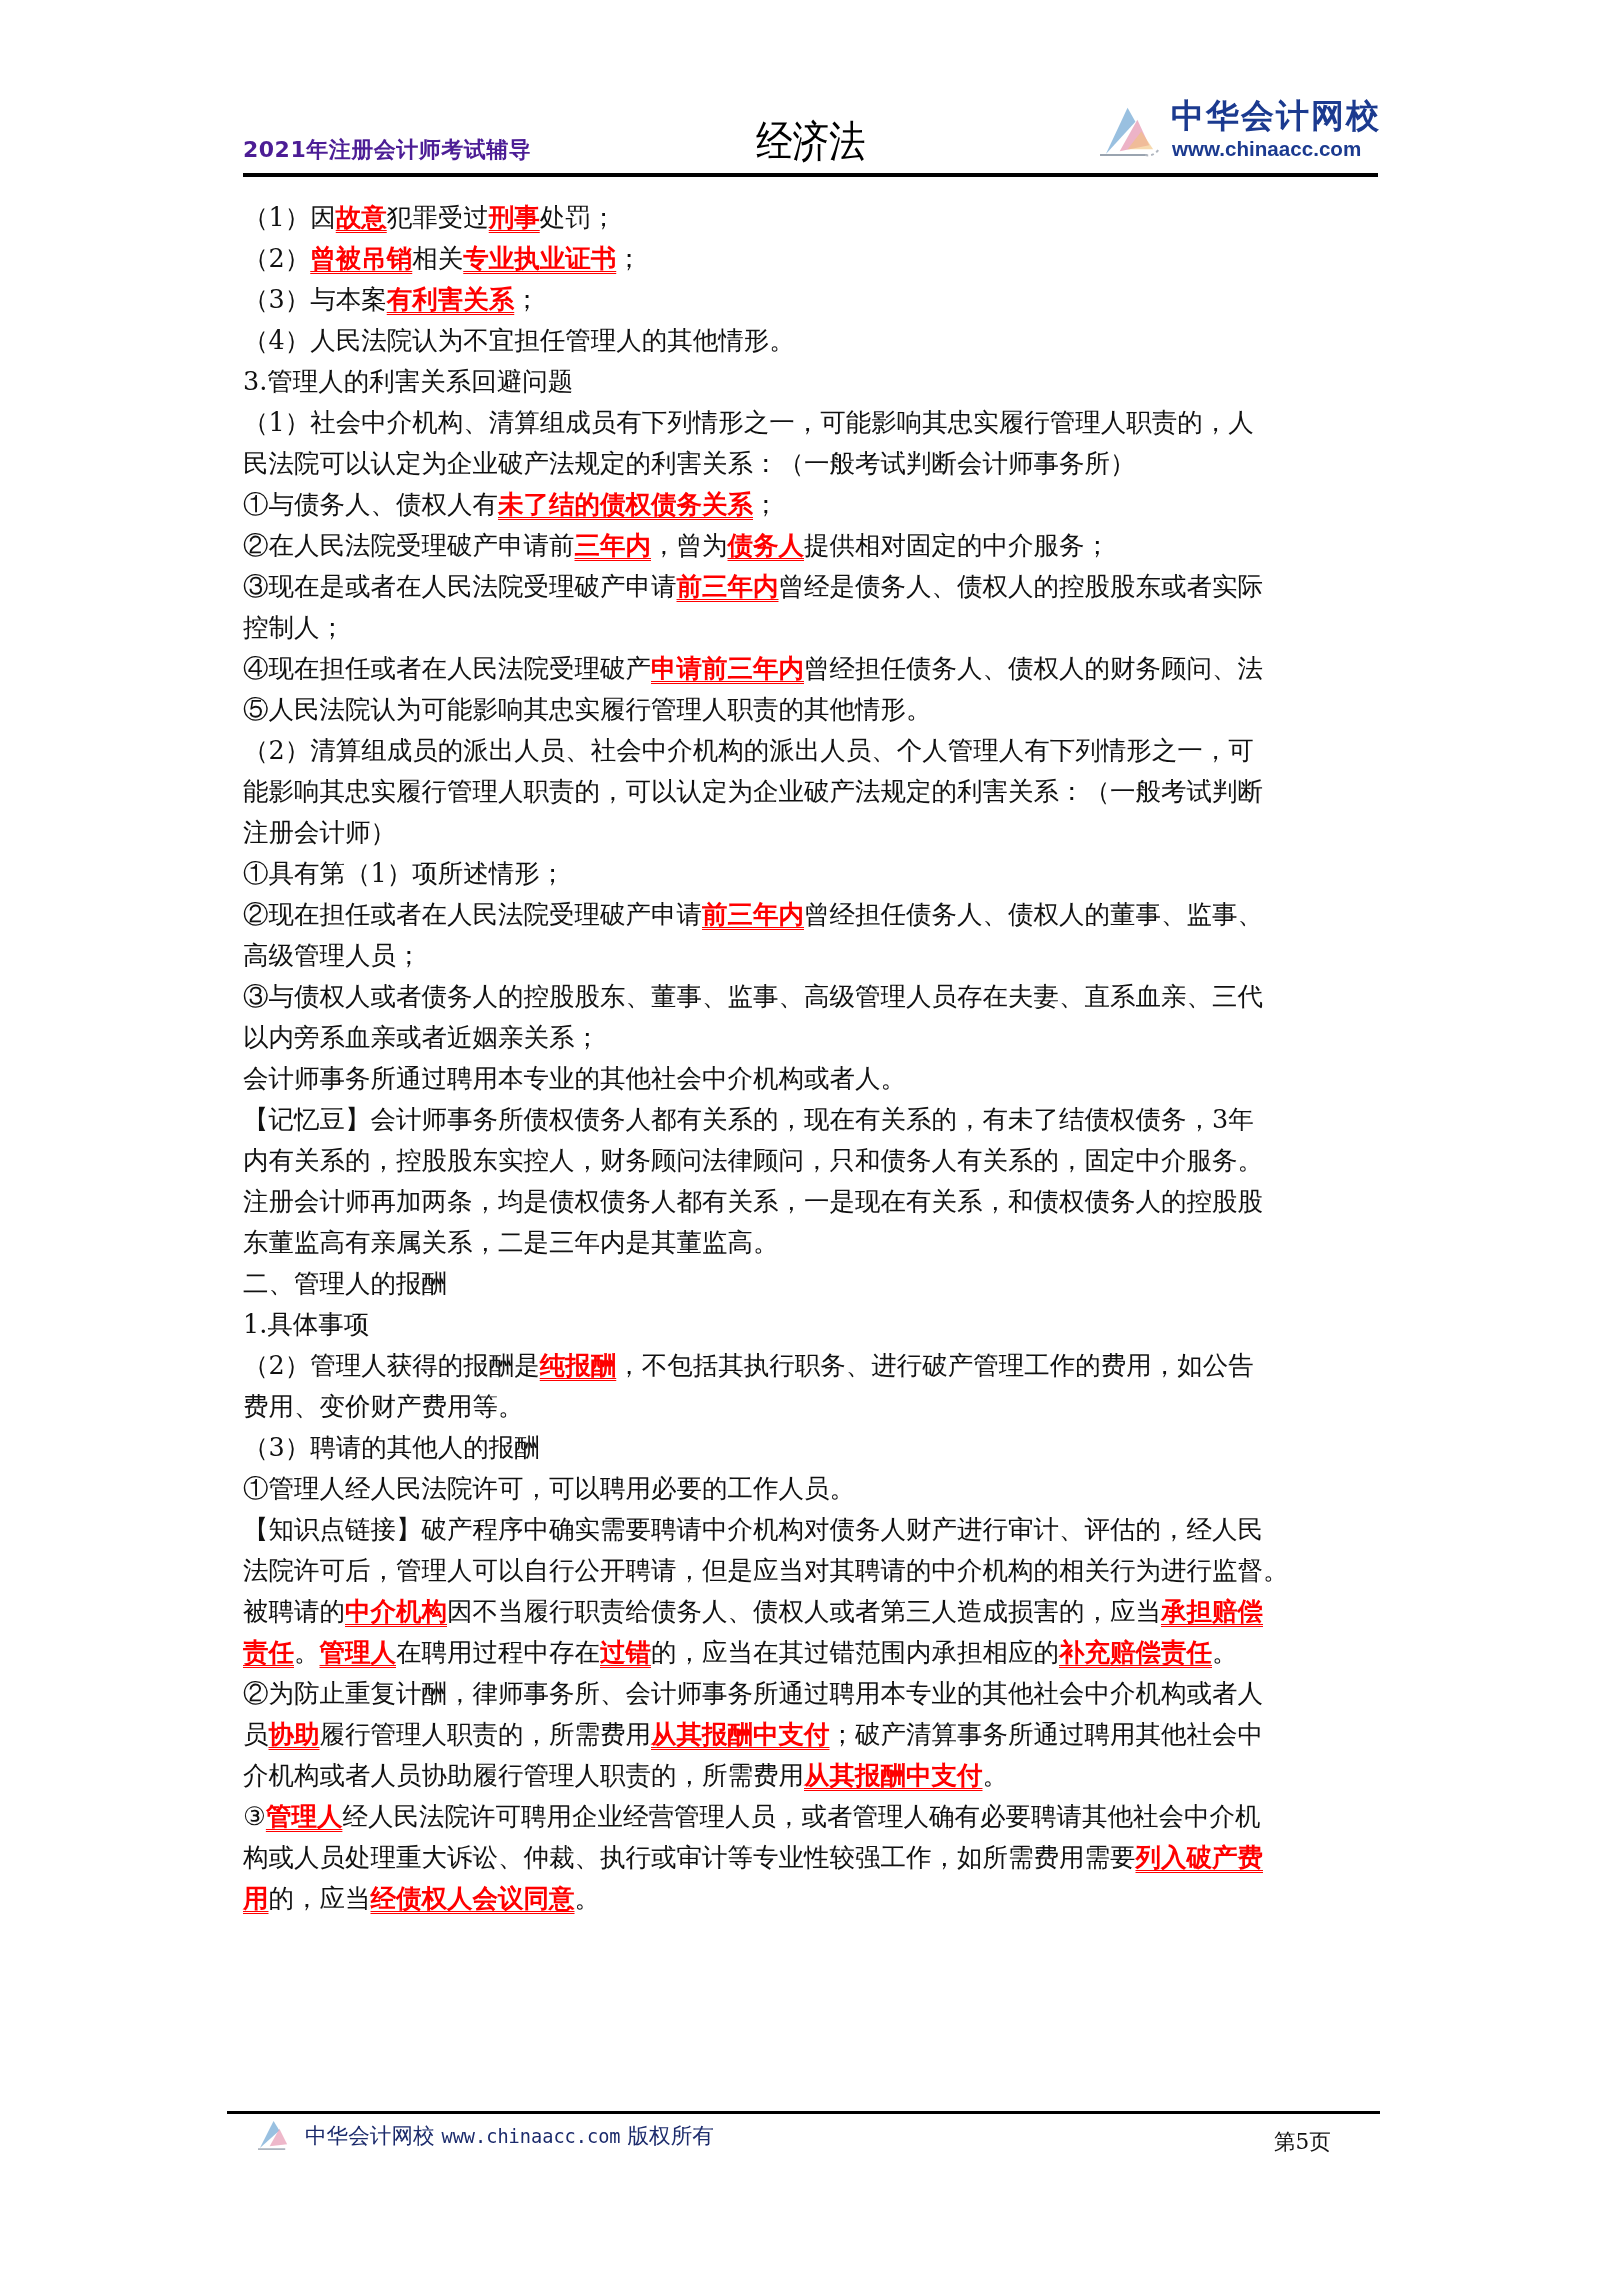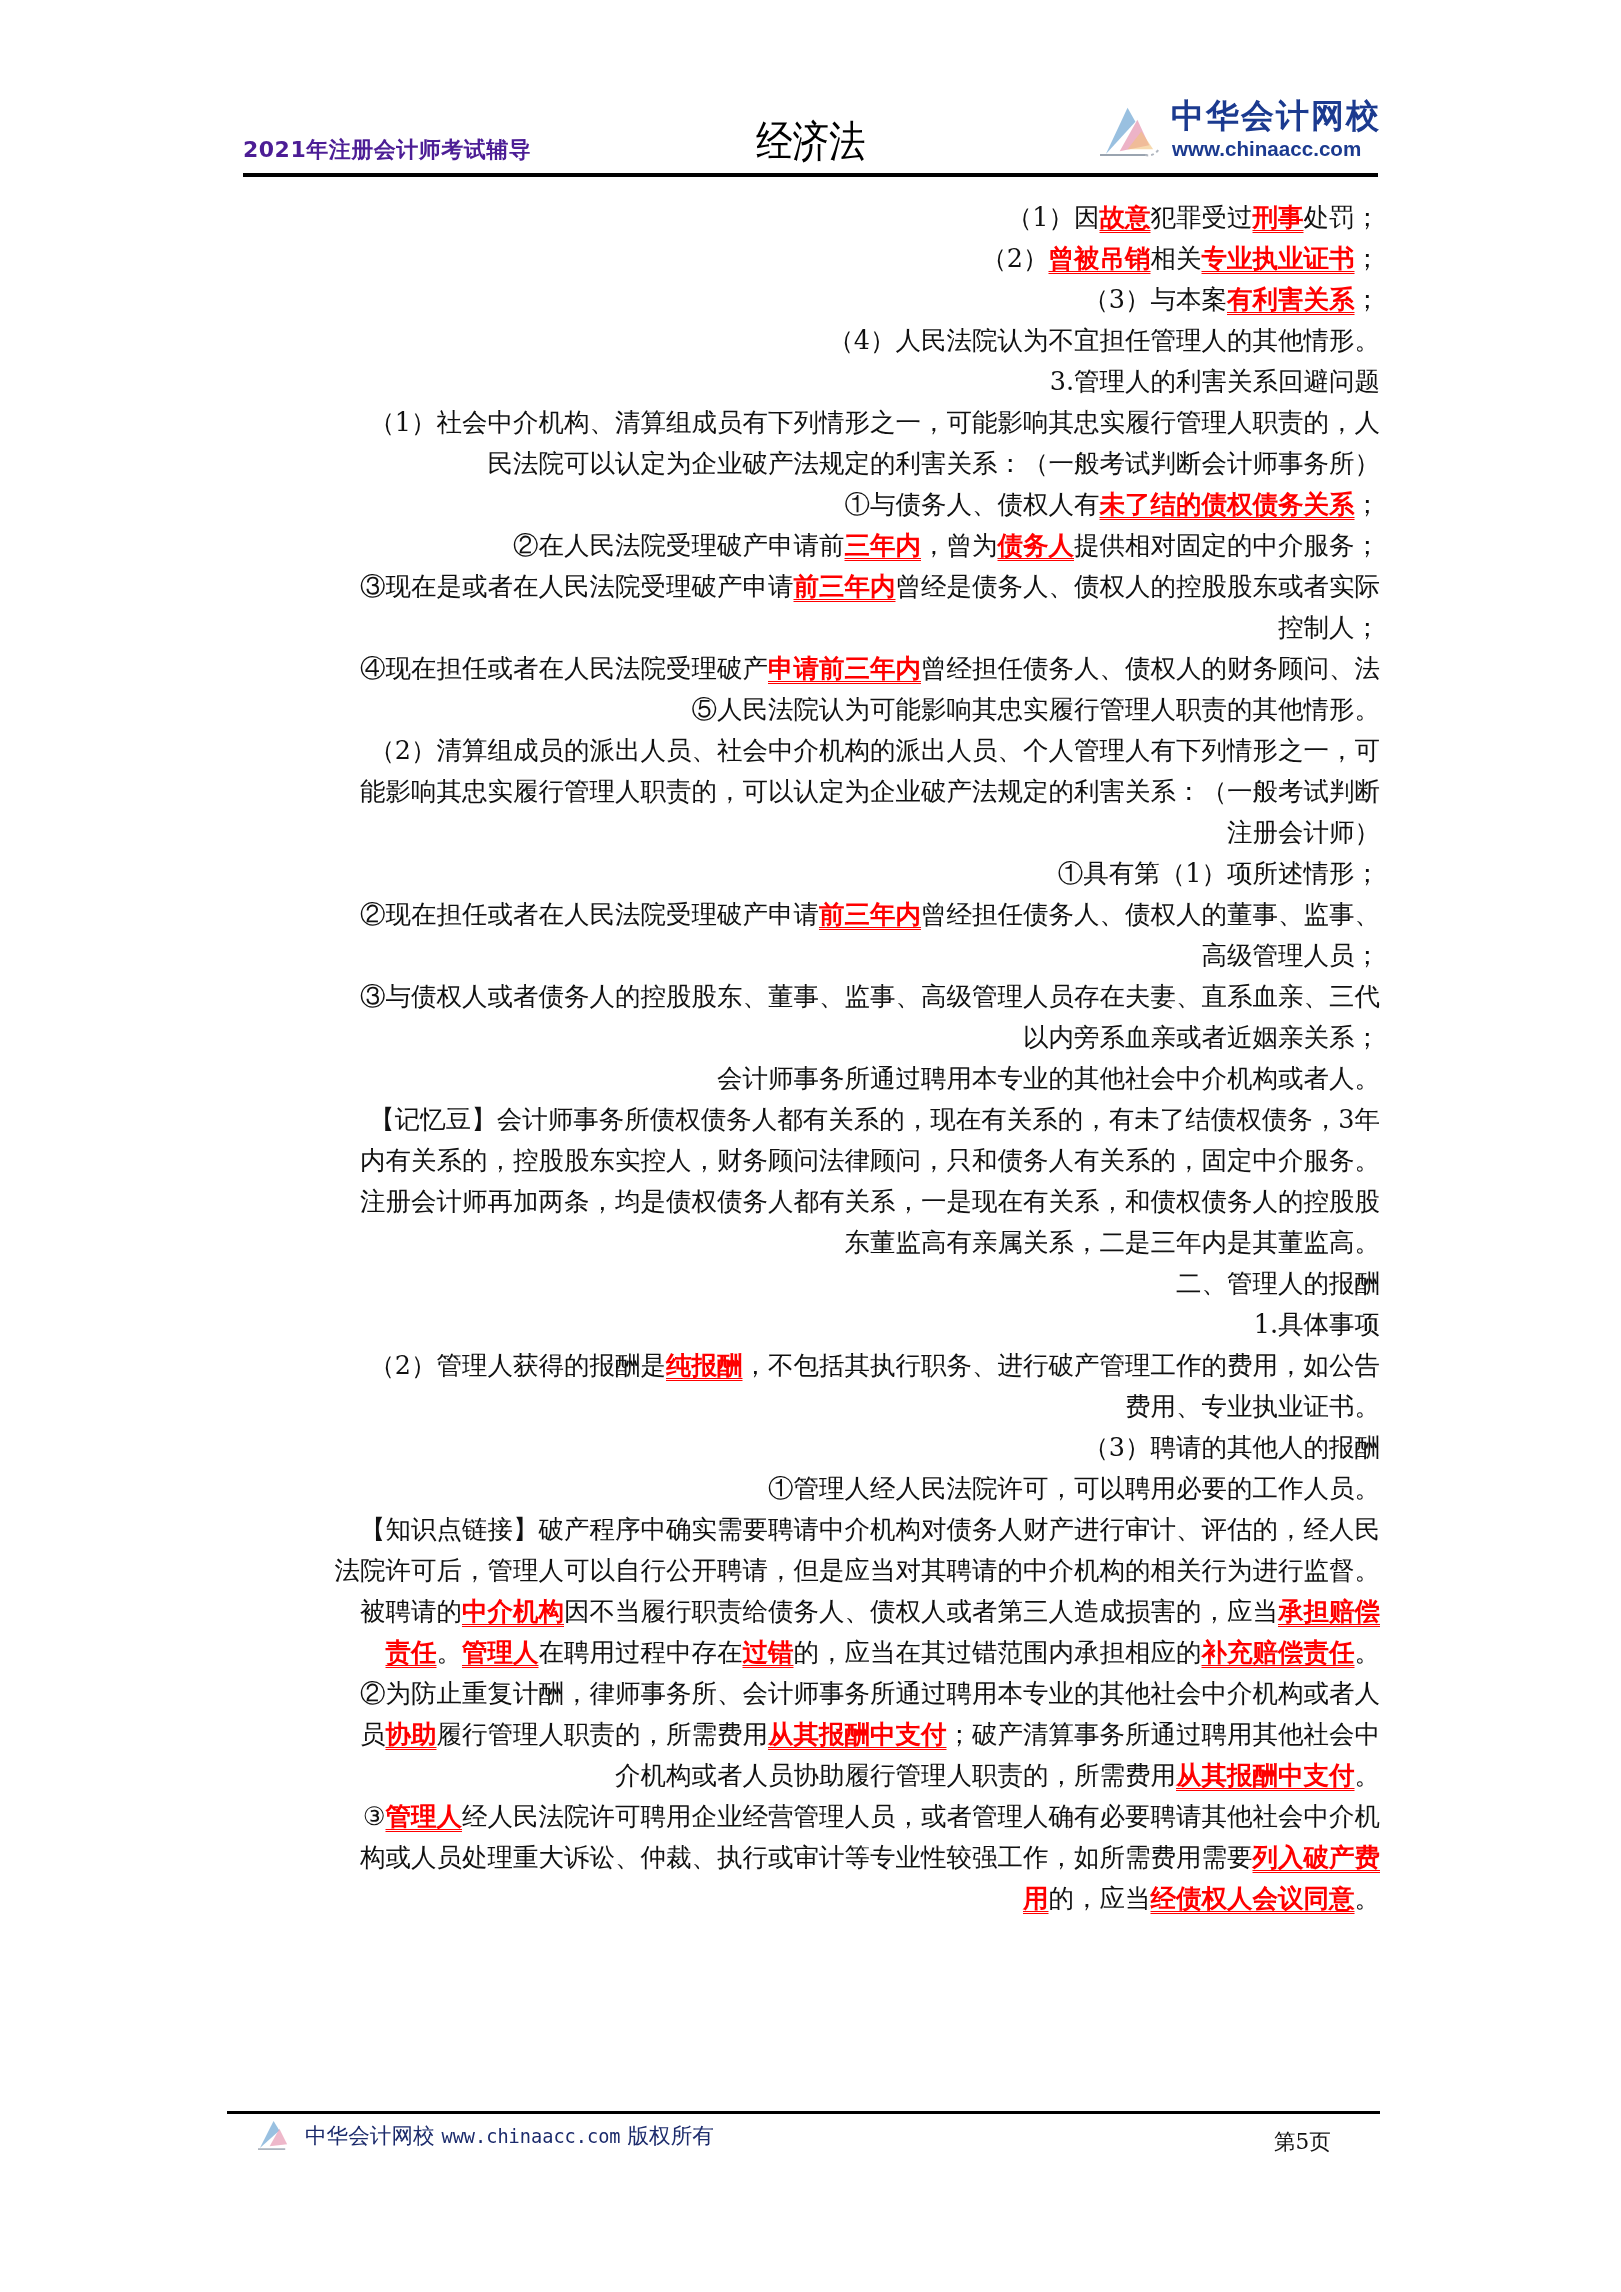--- a/index.html
+++ b/index.html
@@ -7,21 +7,21 @@
 
   .header { position: absolute; left: 243px; top: 86px; width: 1135px; height: 90px; }
   .header-left { position: absolute; left: 0; top: 49px; font-family: "DejaVu Sans", "Liberation Sans", sans-serif; font-weight: bold; font-size: 22px; letter-spacing: 0.5px; color: #4c1d95; }
   .header-center { position: absolute; left: 513px; top: 27.4px; font-family: "DejaVu Sans", "Liberation Sans", sans-serif; font-size: 43px; color: #000; transform: scaleX(0.85); transform-origin: left; }
   .logo { position: absolute; left: 855px; top: 7.8px; width: 284px; height: 73px; }
   .logo-mark { position: absolute; left: 0; top: 5.9px; width: 65px; height: 59px; }
   .logo-cn { position: absolute; left: 73px; top: 0; font-family: "DejaVu Sans", "Liberation Sans", sans-serif; font-weight: bold; font-size: 33px; color: #1b3a8f; letter-spacing: 2px; }
   .logo-url { position: absolute; left: 74px; top: 43px; font-family: "Liberation Sans", "DejaVu Sans", sans-serif; font-weight: bold; font-size: 20.6px; color: #1b3a8f; }
   .header-rule { position: absolute; left: 243px; top: 173px; width: 1135px; height: 3.9px; background: #000; }
 
-  .content { position: absolute; left: 243px; top: 197px; width: 1137px; text-align: right; }
+  .content { position: absolute; left: 243px; top: 197px; width: 1137px; }
   .line { height: 41px; line-height: 41px; font-size: 25.5px; white-space: nowrap; color: #111; }
   .hl { color: #ff0000; font-weight: bold; text-decoration: underline double #ff0000; text-decoration-thickness: 1px; text-underline-offset: 3.9px; }
 
   .footer-rule { position: absolute; left: 227px; top: 2111px; width: 1153px; height: 2.9px; background: #000; }
   .footer { position: absolute; left: 227px; top: 2117px; width: 1153px; height: 39px; }
   .footer-mark { position: absolute; left: 29px; top: 0; width: 39px; height: 35px; }
   .footer-text { position: absolute; left: 78px; top: 3.9px; font-size: 21.6px; color: #1b2a6b; font-family: "DejaVu Sans", "Liberation Sans", sans-serif; }
   .footer-url { font-family: "DejaVu Sans Mono", "Liberation Mono", monospace; font-size: 18.6px; }
   .footer-page { position: absolute; left: 1047px; top: 9.8px; font-size: 21.6px; color: #111; }
 </style>
@@ -68,21 +68,21 @@
     <div class="line"><span>③与债权人或者债务人的控股股东、董事、监事、高级管理人员存在夫妻、直系血亲、三代</span></div>
     <div class="line"><span>以内旁系血亲或者近姻亲关系；</span></div>
     <div class="line"><span>会计师事务所通过聘用本专业的其他社会中介机构或者人。</span></div>
     <div class="line"><span>【记忆豆】会计师事务所债权债务人都有关系的，现在有关系的，有未了结债权债务，3年</span></div>
     <div class="line"><span>内有关系的，控股股东实控人，财务顾问法律顾问，只和债务人有关系的，固定中介服务。</span></div>
     <div class="line"><span>注册会计师再加两条，均是债权债务人都有关系，一是现在有关系，和债权债务人的控股股</span></div>
     <div class="line"><span>东董监高有亲属关系，二是三年内是其董监高。</span></div>
     <div class="line"><span>二、管理人的报酬</span></div>
     <div class="line"><span>1.具体事项</span></div>
     <div class="line"><span>（2）管理人获得的报酬是</span><span class="hl">纯报酬</span><span>，不包括其执行职务、进行破产管理工作的费用，如公告</span></div>
-    <div class="line"><span>费用、专业执业证书。</span></div>
+    <div class="line"><span>费用、变价财产费用等。</span></div>
     <div class="line"><span>（3）聘请的其他人的报酬</span></div>
     <div class="line"><span>①管理人经人民法院许可，可以聘用必要的工作人员。</span></div>
     <div class="line"><span>【知识点链接】破产程序中确实需要聘请中介机构对债务人财产进行审计、评估的，经人民</span></div>
     <div class="line"><span>法院许可后，管理人可以自行公开聘请，但是应当对其聘请的中介机构的相关行为进行监督。</span></div>
     <div class="line"><span>被聘请的</span><span class="hl">中介机构</span><span>因不当履行职责给债务人、债权人或者第三人造成损害的，应当</span><span class="hl">承担赔偿</span></div>
     <div class="line"><span class="hl">责任</span><span>。</span><span class="hl">管理人</span><span>在聘用过程中存在</span><span class="hl">过错</span><span>的，应当在其过错范围内承担相应的</span><span class="hl">补充赔偿责任</span><span>。</span></div>
     <div class="line"><span>②为防止重复计酬，律师事务所、会计师事务所通过聘用本专业的其他社会中介机构或者人</span></div>
     <div class="line"><span>员</span><span class="hl">协助</span><span>履行管理人职责的，所需费用</span><span class="hl">从其报酬中支付</span><span>；破产清算事务所通过聘用其他社会中</span></div>
     <div class="line"><span>介机构或者人员协助履行管理人职责的，所需费用</span><span class="hl">从其报酬中支付</span><span>。</span></div>
     <div class="line"><span>③</span><span class="hl">管理人</span><span>经人民法院许可聘用企业经营管理人员，或者管理人确有必要聘请其他社会中介机</span></div>

